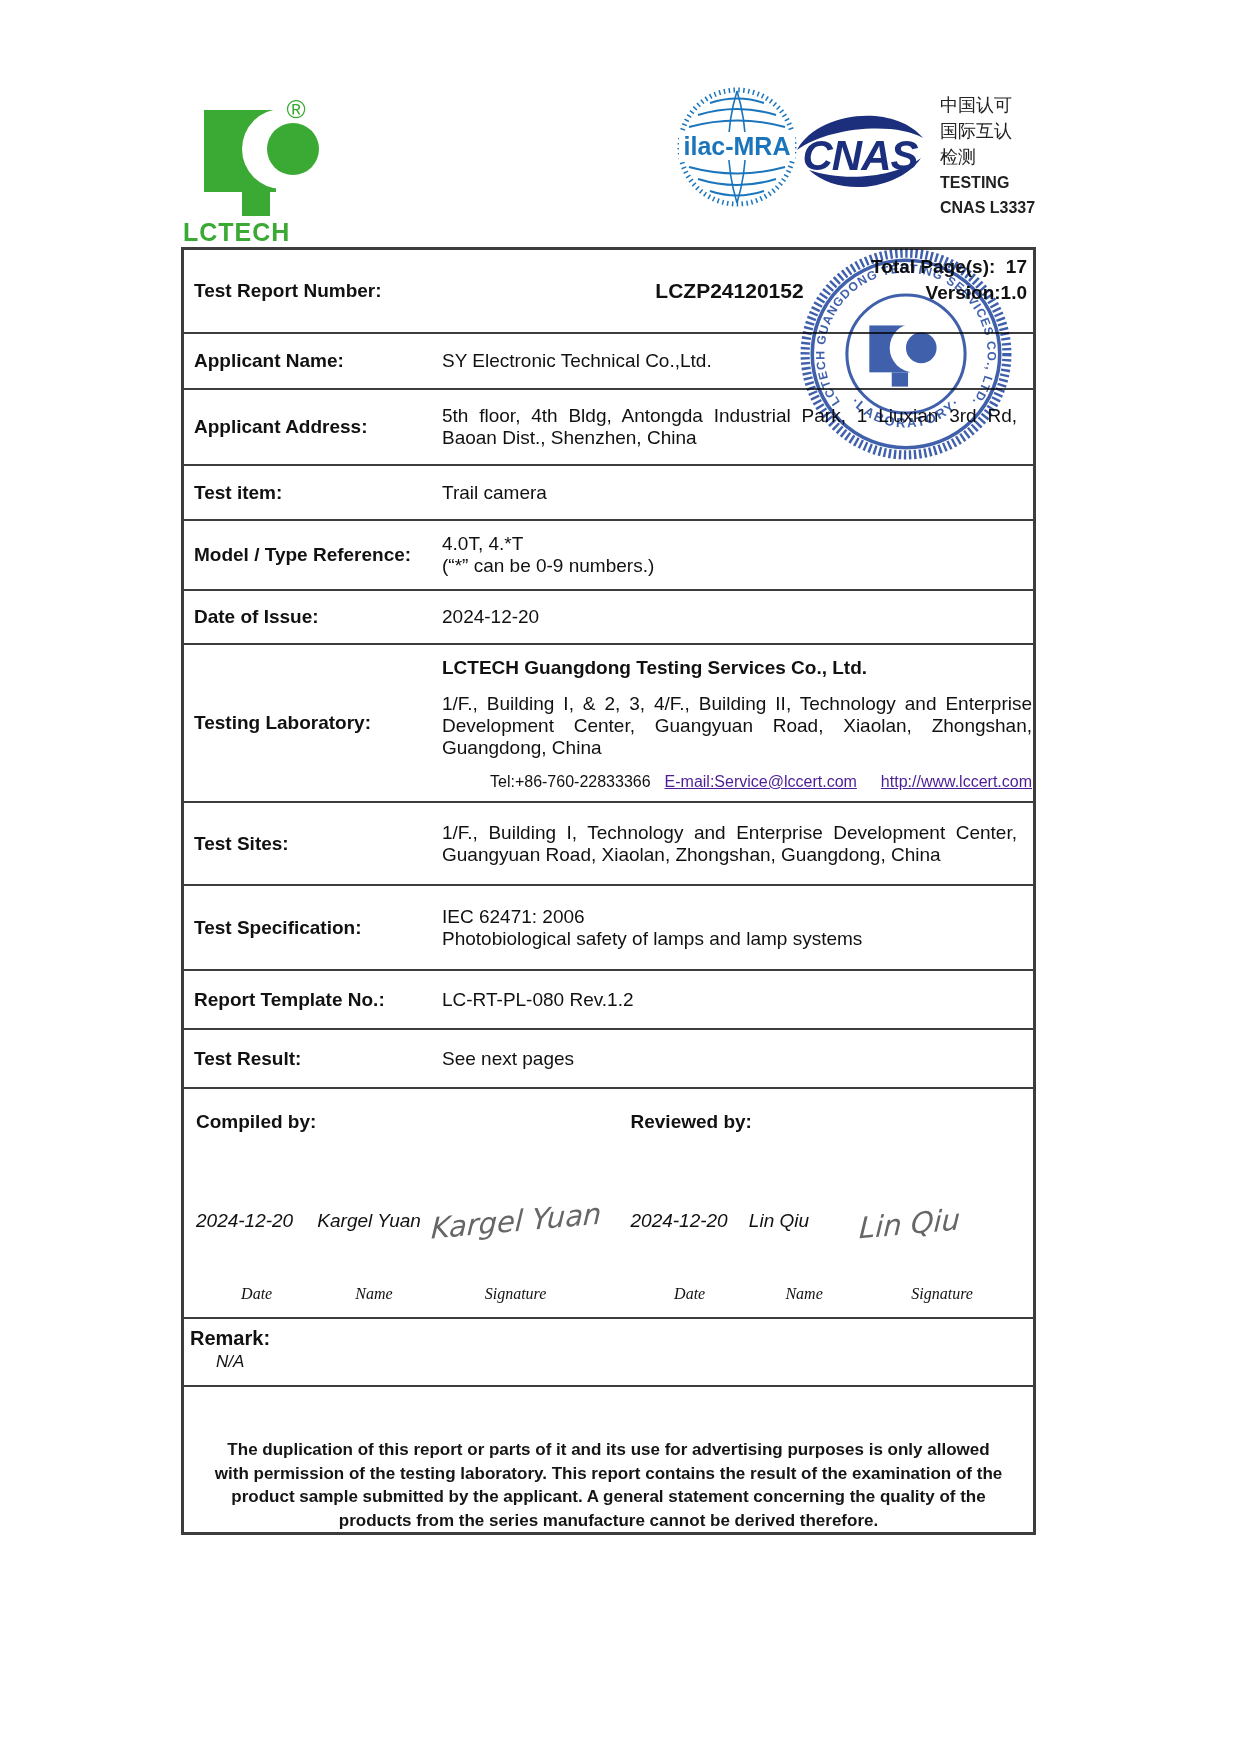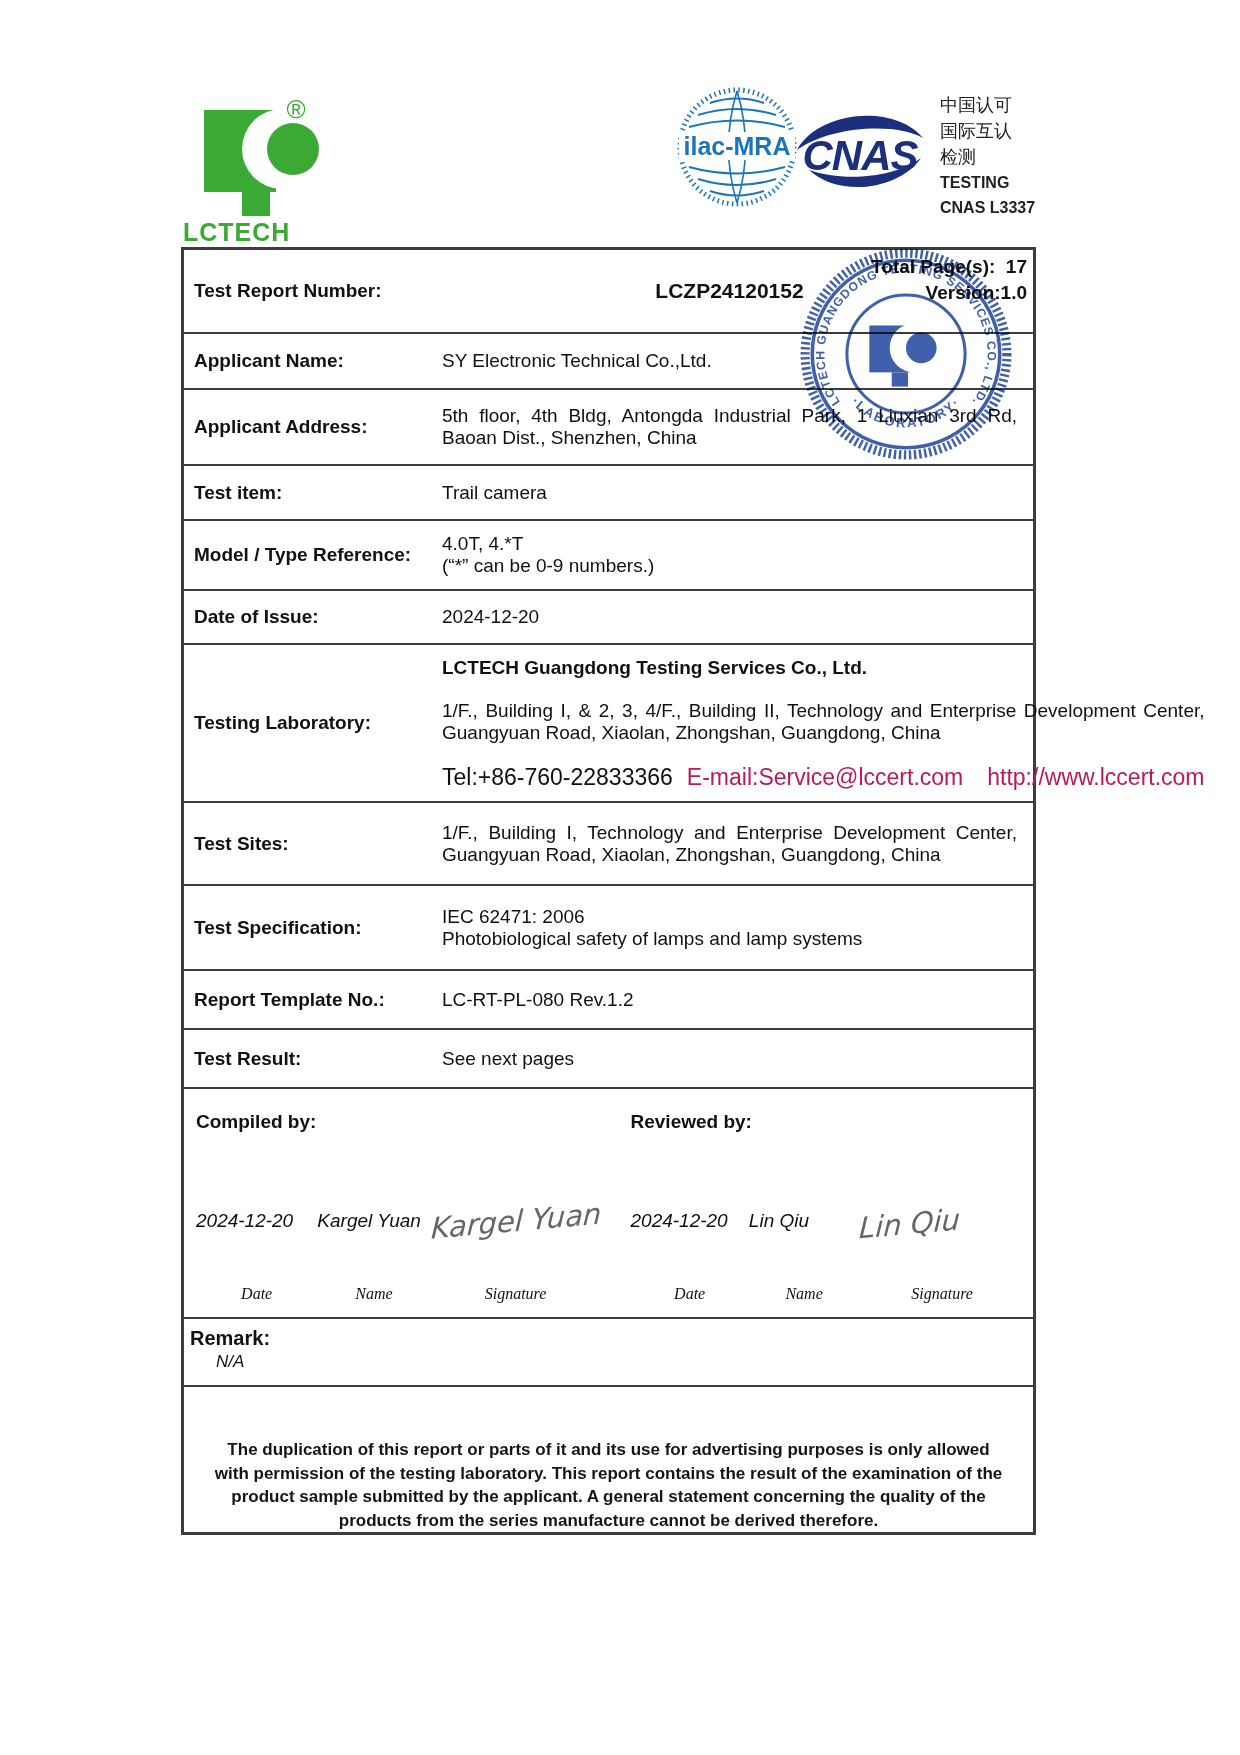--- a/index.html
+++ b/index.html
@@ -26,24 +26,24 @@
   .row.first{border-top:none;}
   .lab{font-weight:bold;font-size:19px;padding:6px 4px 6px 10px;display:flex;align-items:center;}
   .val{font-size:19px;padding:6px 16px 6px 2px;display:flex;flex-direction:column;justify-content:center;}
   .just{text-align:justify;}
   .bold{font-weight:bold;}
 
   .val-first{flex-direction:row;align-items:center;position:relative;}
   .trn-num{font-weight:bold;font-size:21px;}
   .pages-block{position:absolute;right:6px;top:4px;text-align:right;font-weight:bold;font-size:19px;line-height:26px;}
 
-  .lab-line{display:flex;flex-direction:row;gap:0;align-items:baseline;font-size:23px;white-space:nowrap;}
+  .lab-line{display:flex;flex-direction:row;gap:0;align-items:baseline;font-size:16px;white-space:nowrap;margin-left:48px;}
   .lab-line .gap1{margin-left:14px;}
   .lab-line .gap2{margin-left:24px;}
-  .ulink{color:#be185d;}
+  .ulink{text-decoration:underline;color:#4c1d95;}
 
   
   .sig-row{display:grid;grid-template-columns:1fr 1fr;}
   .sig-half{display:flex;flex-direction:column;justify-content:space-between;
             min-height:228px;box-sizing:border-box;padding:22px 8px 14px 12px;}
   .sig-head{font-weight:bold;font-size:19px;}
   .sig-grid{display:grid;grid-template-columns:30% 28% 42%;align-items:center;}
   .sig-grid.vals{margin-top:24px;font-size:19px;font-style:italic;}
   .sig-grid.labels{font-size:16px;font-style:italic;}
   .sig-grid.labels div{text-align:center;font-family:Liberation Serif, serif;}

